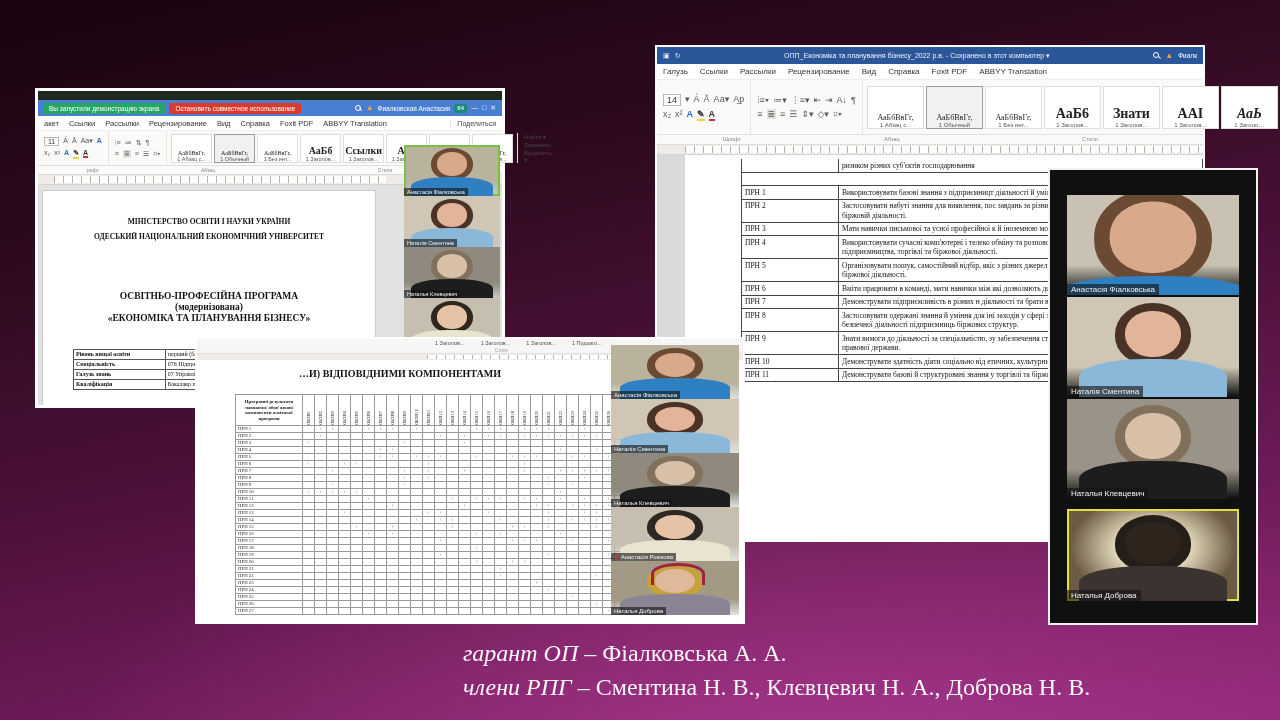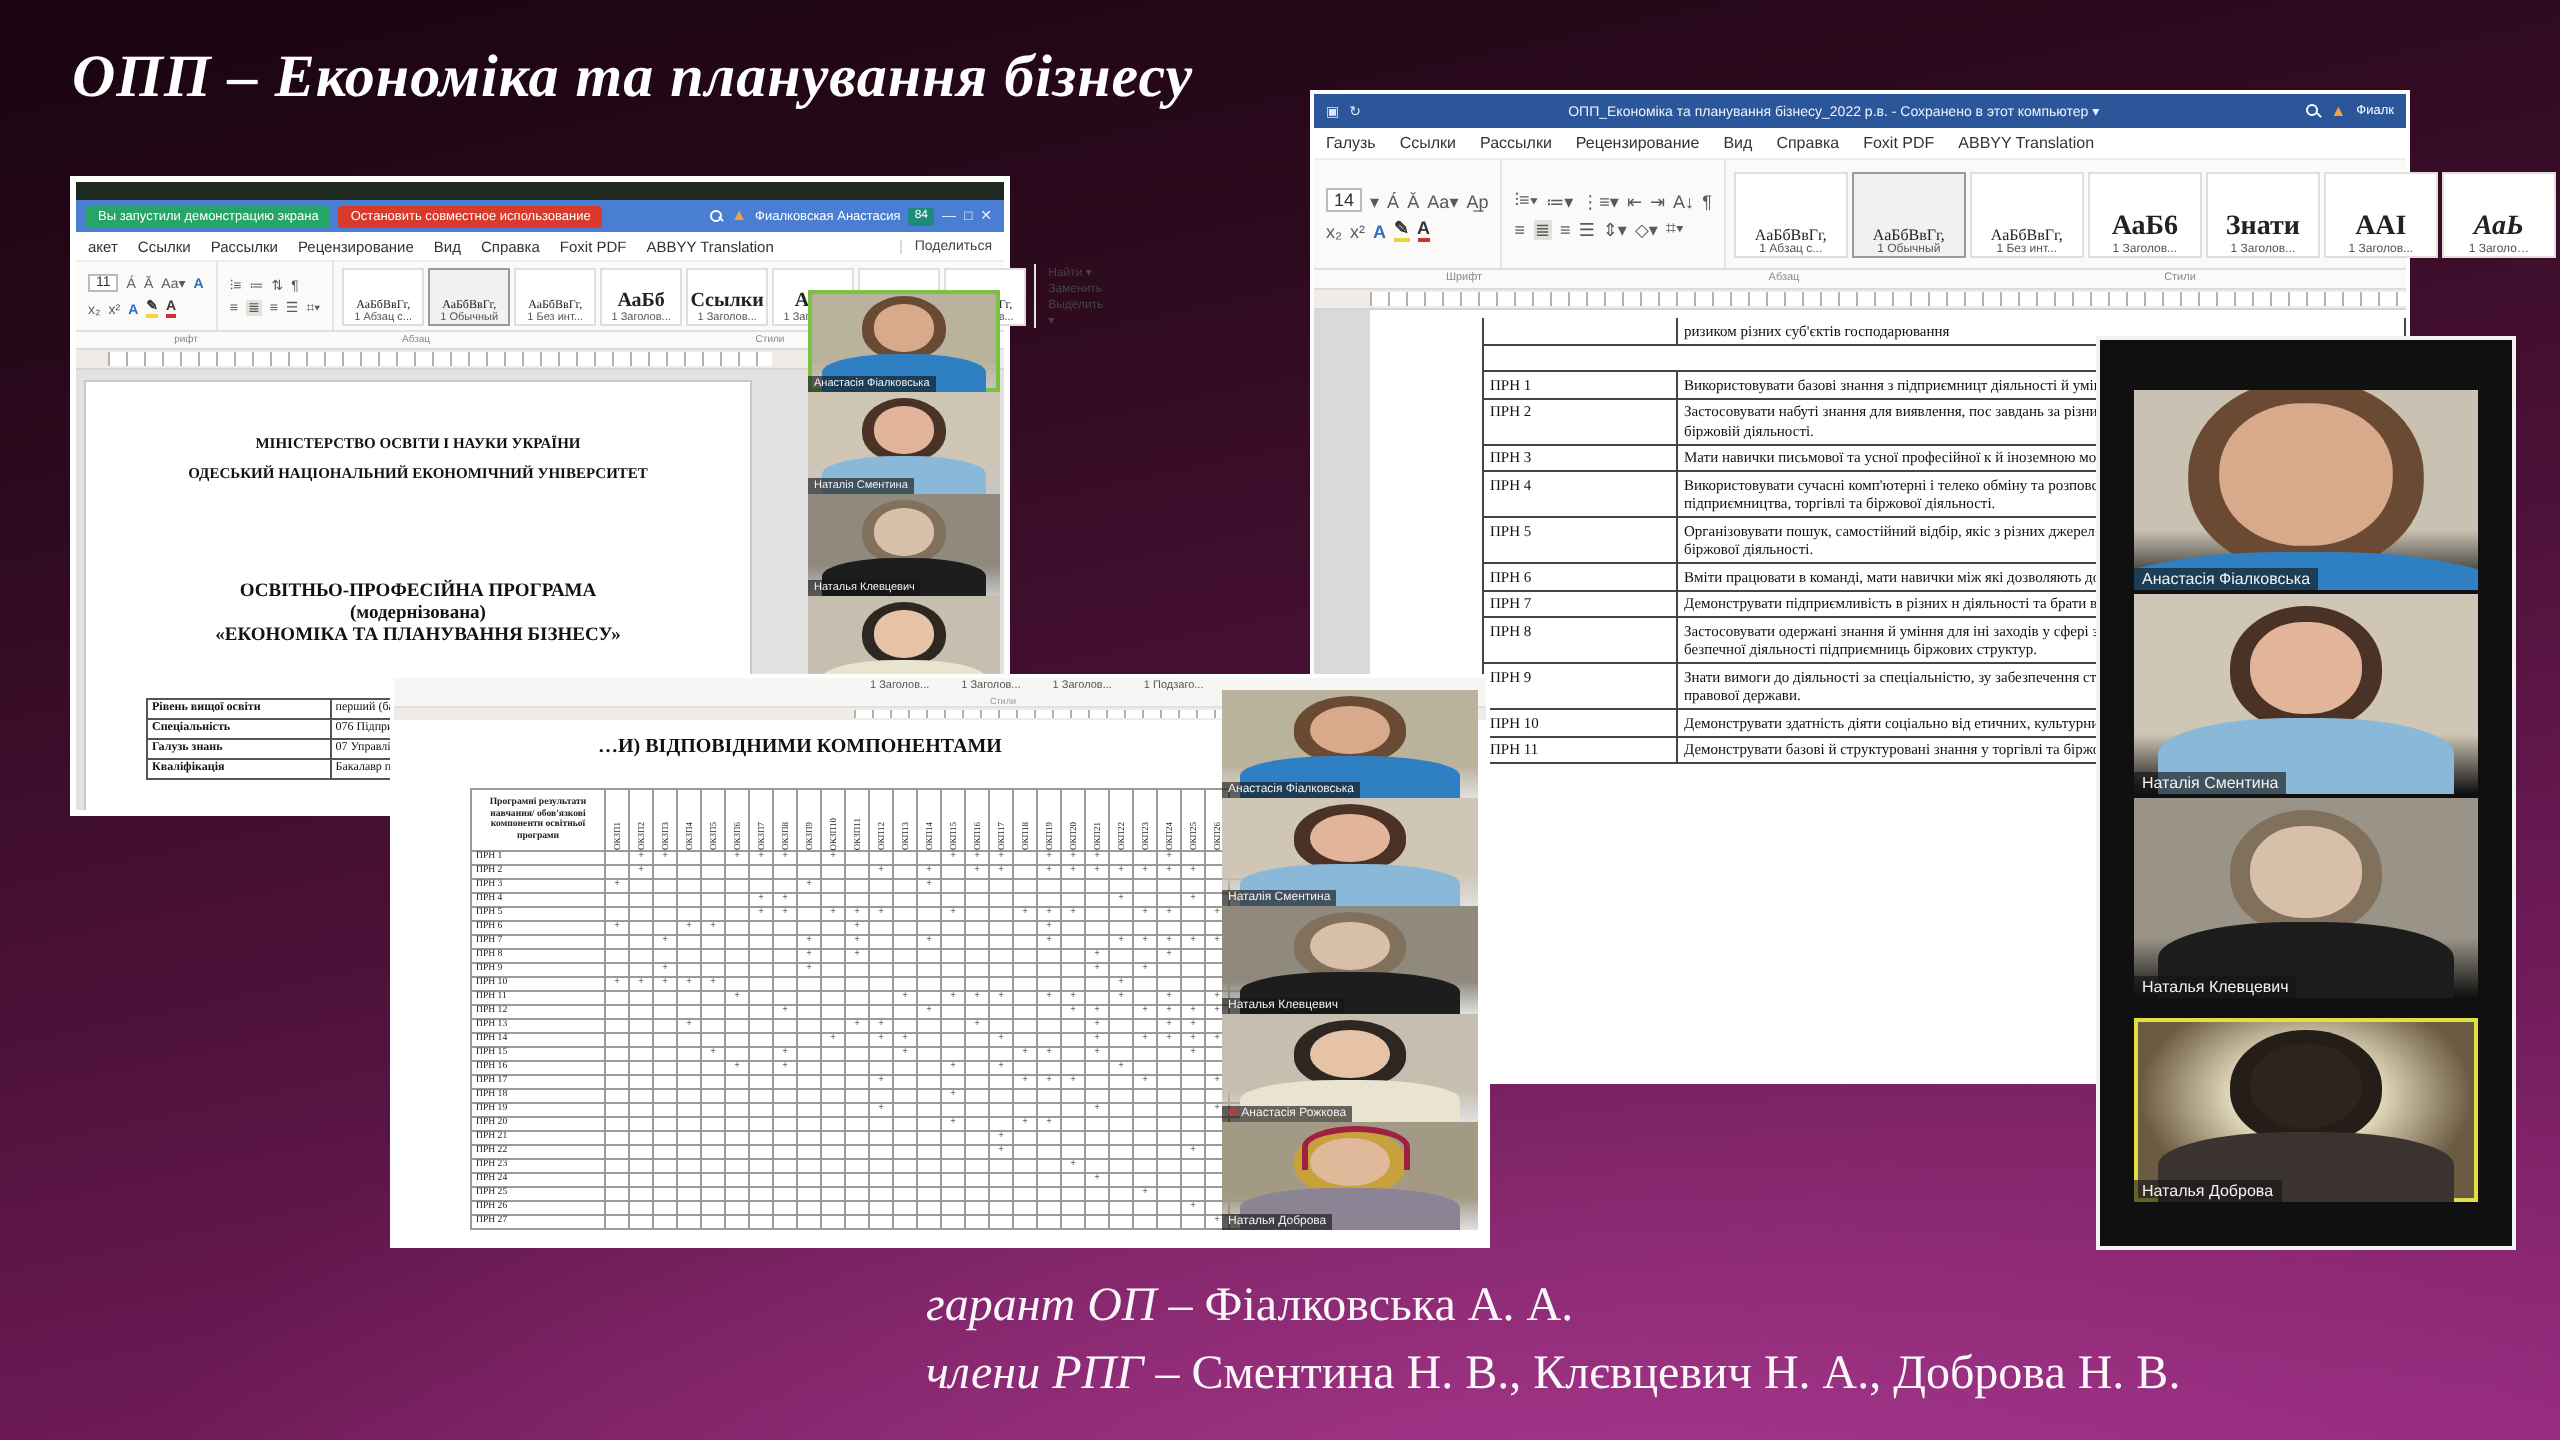--- a/index.html
+++ b/index.html
@@ -37,21 +37,21 @@
 
   .menubar{background:#fff;display:flex;align-items:center;gap:10px;padding:0 6px;color:#333;flex:0 0 auto;border-bottom:1px solid #eee;}
   .menubar.left-m{height:14px;font-size:7.5px;}
   .menubar.right-m{height:15px;font-size:8px;gap:12px;}
   .share-btn{margin-left:auto;color:#444;border-left:1px solid #ddd;padding-left:6px;font-size:7px;}
 
   .ribbon{background:#fbfaf9;border-bottom:1px solid #e2e0de;display:flex;align-items:center;flex:0 0 auto;}
   .ribbon.left-r{height:34px;}
   .ribbon.right-r{height:54px;}
   .icl{display:flex;flex-direction:column;justify-content:center;gap:3px;padding:0 6px;border-right:1px solid #e6e4e2;height:100%;box-sizing:border-box;}
-  .icl .row{display:flex;gap:4px;align-items:flex-end;color:#5a5a5a;}
+  .icl .row{display:flex;gap:4px;align-items:flex-start;color:#5a5a5a;}
   .left-r .row{font-size:7px;}
   .right-r .row{font-size:9px;}
   .fsz{border:1px solid #bbb;background:#fff;padding:0 3px;color:#333;}
   .blueA{color:#2a6fc0;font-weight:bold;}
   .redA{color:#333;border-bottom:2px solid #c33;font-weight:bold;}
   .hlA{color:#333;border-bottom:2px solid #f2d43c;font-weight:bold;}
   .stylegal{display:flex;align-items:center;gap:2px;padding:0 4px;height:100%;}
   .stylebox{background:#fff;border:1px solid #e0ddda;display:flex;flex-direction:column;justify-content:flex-end;align-items:center;overflow:hidden;}
   .left-r .stylebox{width:39px;height:27px;}
   .right-r .stylebox{width:55px;height:41px;}
@@ -131,21 +131,20 @@
   table.prn td{border:1px solid #444;padding:1.5px 3px;vertical-align:top;line-height:9.5px;}
   table.prn td.lbl{width:90px;}
   table.prn td.hdr{font-weight:bold;text-align:right;}
   table.prn td.partial{text-align:left;border-top:none;}
 </style>
 </head>
 <body>
 
 <div class="slide">
 
-  <div class="slide-title">ОПП – Економіка та планування бізнесу</div>
 
   <div class="win win-left">
     <div class="zstrip"></div>
     <div class="zbar">
       <span class="pill green">Вы запустили демонстрацию экрана</span>
       <span class="pill red">Остановить совместное использование</span>
       <span class="zspace"></span>
       <span class="sicon"></span>
       <span class="warn">▲</span>
       <span class="zuser">Фиалковская Анастасия</span>

